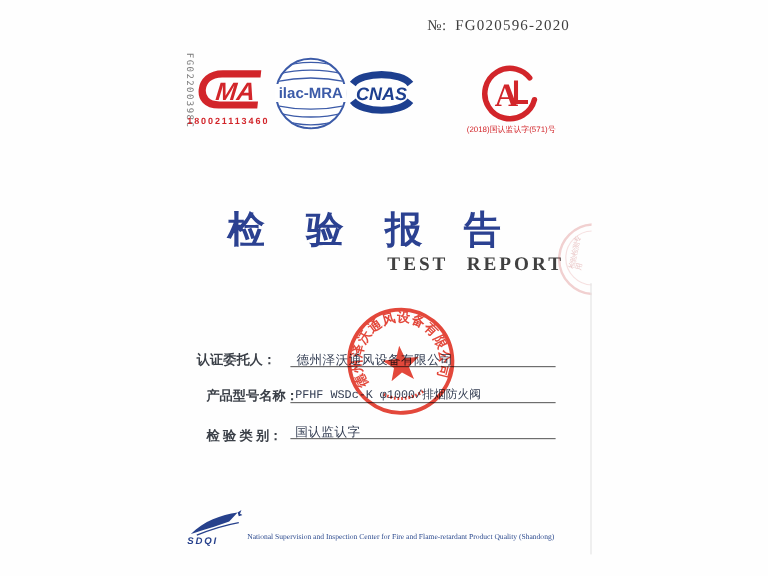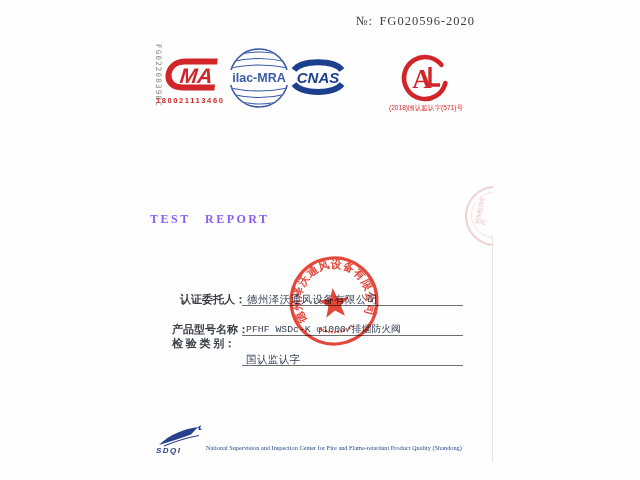--- a/index.html
+++ b/index.html
@@ -12,21 +12,21 @@
   .serial{left:356px;top:14px;font-family:"Liberation Serif",serif;font-size:12.5px;color:#3e3e3e;letter-spacing:.5px;white-space:nowrap;}
   .serial .num{margin-left:7px;letter-spacing:1px;}
   
   .side-code{left:163px;top:44px;font-family:"DejaVu Sans Mono",monospace;font-size:7.5px;color:#7a7a7a;letter-spacing:1.2px;transform:rotate(90deg);transform-origin:0 0;white-space:nowrap;}
   
   .cma-num{left:156px;top:96px;width:78px;text-align:left;font-size:7.5px;font-weight:bold;color:#d2252a;letter-spacing:1.6px;}
   .cnas-side{left:347px;top:56px;font-size:7.2px;line-height:9.8px;color:#23407e;font-weight:bold;white-space:nowrap;}
   .cal-caption{left:376px;top:104px;width:100px;text-align:center;font-size:6.6px;color:#d2252a;white-space:nowrap;}
   
   .title-cn{left:150px;top:171px;width:320px;text-align:center;font-size:31px;font-weight:bold;color:#2b4191;letter-spacing:13px;white-space:nowrap;}
-  .title-en{left:150px;top:212px;width:320px;text-align:left;font-family:"Liberation Serif",serif;font-size:12px;font-weight:bold;color:#8b5cf6;letter-spacing:2.5px;word-spacing:9px;white-space:nowrap;}
+  .title-en{left:150px;top:212px;width:320px;text-align:right;font-family:"Liberation Serif",serif;font-size:16px;font-weight:bold;color:#404040;letter-spacing:2.5px;word-spacing:9px;white-space:nowrap;}
   
   .f-label{font-family:"Liberation Serif",serif;font-size:11px;font-weight:600;color:#3a3f47;white-space:nowrap;}
   .f-value{font-family:"Liberation Serif",serif;font-size:10.5px;color:#333d52;white-space:nowrap;letter-spacing:.4px;}
   .f-line{height:1px;background:#6e6e6e;width:221px;left:242px;}
   
   .stamp{left:287px;top:254px;width:94px;height:94px;transform:rotate(-6deg);mix-blend-mode:multiply;opacity:.93;}
   
   .ghost-wrap{left:452px;top:182px;width:41px;height:66px;overflow:hidden;opacity:.5;}
   .ghost-ring{position:absolute;left:13px;top:4px;width:56px;height:56px;border:2px solid rgba(205,85,85,.55);border-radius:50%;}
   .ghost-ring2{position:absolute;left:19px;top:10px;width:44px;height:44px;border:1px solid rgba(205,85,85,.35);border-radius:50%;}
@@ -86,38 +86,39 @@
 
   <svg class="abs" style="left:399px;top:52px" width="52" height="52" viewBox="0 0 52 52">
     <g transform="rotate(14 26 26)">
       <circle cx="26" cy="26" r="21" fill="none" stroke="#d2252a" stroke-width="4.6" stroke-dasharray="112 20" stroke-linecap="round"></circle>
     </g>
     <text x="23" y="36" text-anchor="middle" font-size="27" font-weight="bold" fill="#d2252a" font-family="&quot;Liberation Serif&quot;,serif">A</text>
     <path d="M31,15 V33 H41" fill="none" stroke="#d2252a" stroke-width="3.4"></path>
   </svg>
   <div class="abs cal-caption">(2018)国认监认字(571)号</div>
 
+  <div class="abs title-cn">检 验 报 告</div>
   <div class="abs title-en">TEST REPORT</div>
 
   <div class="abs ghost-wrap">
     <div class="ghost-ring"></div>
     <div class="ghost-ring2"></div>
     <div class="ghost-txt">检验检测专用</div>
   </div>
   <div class="abs page-edge"></div>
 
-  <div class="abs f-label" style="left:180px;top:292px">认证委托人：</div>
+  <div class="abs f-label" style="left:164px;top:292px">认证委托人：</div>
   <div class="abs f-value" style="left:247px;top:293px">德州泽沃通风设备有限公司</div>
   <div class="abs f-line" style="top:305px"></div>
 
   <div class="abs f-label" style="left:172px;top:322px">产品型号名称：</div>
   <div class="abs f-value" style="left:246px;top:323px;font-family:'Liberation Mono',monospace;font-size:9.8px;letter-spacing:0">PFHF WSDc-K φ1000/排烟防火阀</div>
   <div class="abs f-line" style="top:335px"></div>
 
-  <div class="abs f-label" style="left:172px;top:336px">检 验 类 别：</div>
+  <div class="abs f-label" style="left:172px;top:356px">检 验 类 别：</div>
   <div class="abs f-value" style="left:246px;top:353px">国认监认字</div>
   <div class="abs f-line" style="top:365px"></div>
 
   <svg class="abs stamp" width="94" height="94" viewBox="0 0 94 94">
     <circle cx="47" cy="47" r="43" fill="none" stroke="#e23a2c" stroke-width="3.2"></circle>
     <defs>
       <path id="stampArc" d="M18.4,63.5 A33,33 0 1 1 75.6,63.5" fill="none"></path>
     </defs>
     <text font-size="11" font-weight="bold" fill="#e23a2c" letter-spacing="0.6" font-family="&quot;Liberation Sans&quot;,sans-serif">
       <textPath href="#stampArc" startOffset="0" textLength="138" lengthAdjust="spacingAndGlyphs">德州泽沃通风设备有限公司</textPath>

